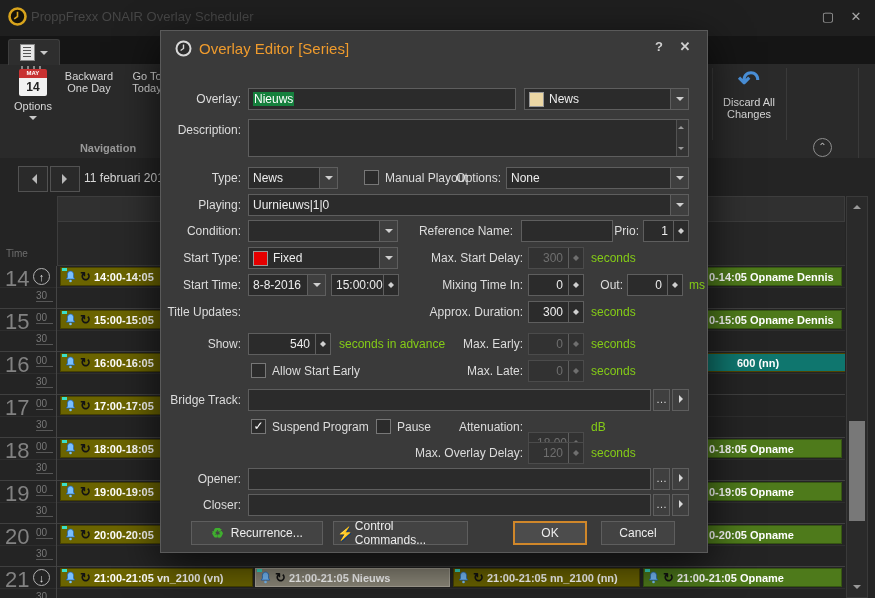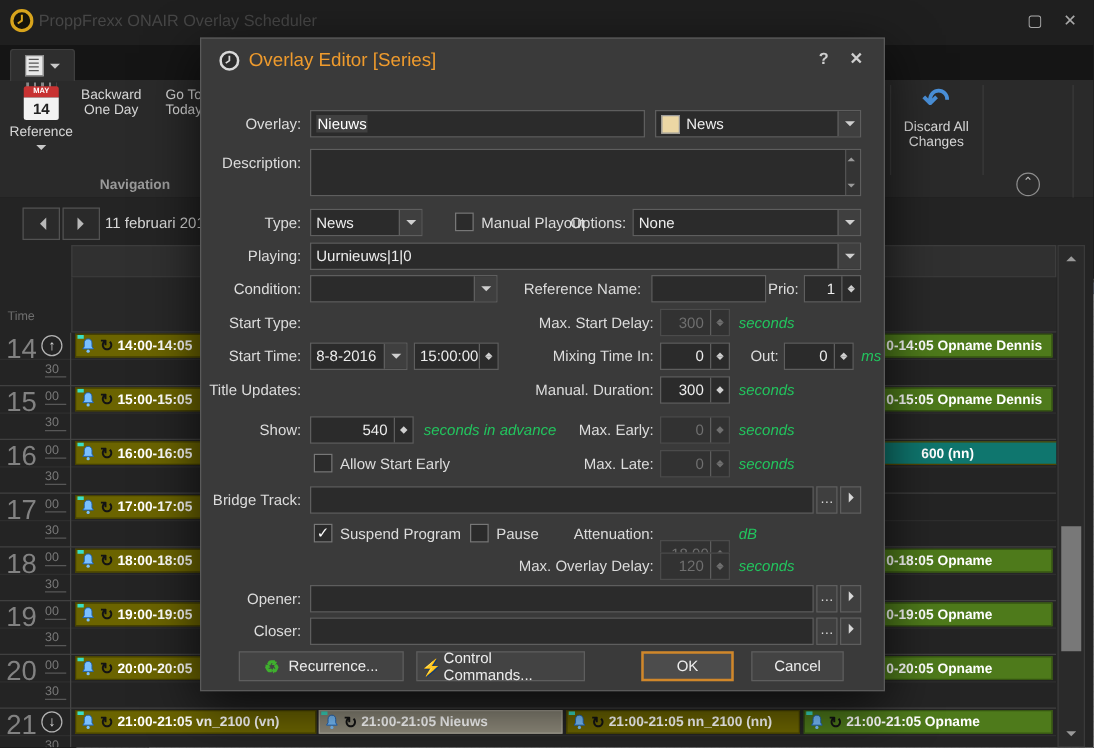--- a/index.html
+++ b/index.html
@@ -89,24 +89,24 @@
   .sbthumb{position:absolute;left:2px;top:224px;width:16px;height:100px;background:#787878;}
 
   
   .dlg{position:absolute;left:160px;top:30px;width:548px;height:523px;background:#3a3a3a;
        border:1px solid #5a5a5a;box-shadow:0 12px 40px rgba(0,0,0,.7);box-sizing:border-box;z-index:10;}
   .dtitle{position:absolute;left:38px;top:9px;color:#ef9b2d;font-size:15px;}
   .dico{position:absolute;left:14px;top:9px;}
   .dhelp{position:absolute;left:488px;top:8px;width:20px;text-align:center;color:#cfcfcf;font-size:13px;font-weight:bold;}
   .dclose{position:absolute;left:514px;top:8px;width:20px;text-align:center;color:#cfcfcf;font-size:13px;font-weight:bold;}
   .dlabel{position:absolute;height:22px;line-height:22px;text-align:right;color:#dcdcdc;}
-  .unit{position:absolute;height:22px;line-height:22px;color:#22c55e;font-style:italic;}
+  .unit{position:absolute;height:22px;line-height:22px;color:#84cc16;}
   .txt{position:absolute;height:22px;background:#2b2b2b;border:1px solid #5e5e5e;box-sizing:border-box;
        line-height:20px;padding:0 4px;color:#ededed;}
-  .selhl{background:#404040;color:#fff;padding:0 1px;}
+  .selhl{background:#15803d;color:#fff;padding:0 1px;}
   .aw{position:absolute;right:0;top:0;bottom:0;width:17px;background:#3f3f3f;border-left:1px solid #5e5e5e;
       display:flex;align-items:center;justify-content:center;}
   .aw .tri{width:0;height:0;border:4px solid transparent;border-top-color:#cfcfcf;margin-top:4px;}
   .ddc{display:flex;align-items:center;gap:5px;height:20px;}
   .sw15{width:15px;height:15px;border:1px solid #999;box-sizing:border-box;flex:0 0 15px;}
   .spin{text-align:right;padding-right:20px;}
   .spw{position:absolute;right:0;top:0;bottom:0;width:14px;border-left:1px solid #5e5e5e;
        display:flex;flex-direction:column;align-items:center;justify-content:center;gap:2px;}
   .su{width:0;height:0;border:3px solid transparent;border-bottom-color:#cfcfcf;margin-bottom:-1px;}
   .sd{width:0;height:0;border:3px solid transparent;border-top-color:#cfcfcf;margin-top:-1px;}
@@ -151,21 +151,21 @@
         <span class="caret"></span>
       </div>
     </div>
 
     <div class="rbtn" style="left:6px;width:54px;">
       <span class="calico">
         <span class="rings"></span>
         <span class="top">MAY</span>
         <span class="bod">14</span>
       </span>
-      <span class="lbl">Reference</span>
+      <span class="lbl">Options</span>
       <span class="caret"></span>
     </div>
 
     <div class="rbtn" style="left:60px;width:58px;">
       <span class="calico grid">
         <span class="rings"></span>
           <span class="top"></span>
           <span class="bod"></span>
         <span class="backarrow">⬅</span>
       </span>
@@ -498,20 +498,29 @@
     <span class="dlabel" style="left:430px;top:189px;width:48px;">Prio:</span>
     <div class="txt spin" style="left:482px;top:189px;width:46px;">
       <span>1</span>
       <span class="spw">
           <span class="su"></span>
           <span class="sd"></span>
         </span>
     </div>
 
     <span class="dlabel" style="left:0;top:216px;width:80px;text-align:right;">Start Type:</span>
+    <div class="txt" style="left:87px;top:216px;width:150px;">
+      <span class="ddc">
+          <span class="sw15" style="background: rgb(230, 0, 0);"></span>
+          <span>Fixed</span>
+        </span>
+      <span class="aw">
+          <span class="tri"></span>
+        </span>
+    </div>
     <span class="dlabel" style="left:200px;top:216px;width:162px;">Max. Start Delay:</span>
     <div class="txt spin dis" style="left:367px;top:216px;width:56px;">
       <span>300</span>
       <span class="spw">
           <span class="su"></span>
           <span class="sd"></span>
         </span>
     </div>
     <span class="unit" style="left:430px;top:216px;">seconds</span>
 
@@ -541,21 +550,21 @@
     <div class="txt spin" style="left:466px;top:243px;width:56px;">
       <span>0</span>
       <span class="spw">
           <span class="su"></span>
           <span class="sd"></span>
         </span>
     </div>
     <span class="unit" style="left:528px;top:243px;">ms</span>
 
     <span class="dlabel" style="left:0;top:270px;width:80px;">Title Updates:</span>
-    <span class="dlabel" style="left:200px;top:270px;width:162px;">Manual. Duration:</span>
+    <span class="dlabel" style="left:200px;top:270px;width:162px;">Approx. Duration:</span>
     <div class="txt spin" style="left:367px;top:270px;width:56px;">
       <span>300</span>
       <span class="spw">
           <span class="su"></span>
           <span class="sd"></span>
         </span>
     </div>
     <span class="unit" style="left:430px;top:270px;">seconds</span>
 
     <span class="dlabel" style="left:0;top:302px;width:80px;">Show:</span>

